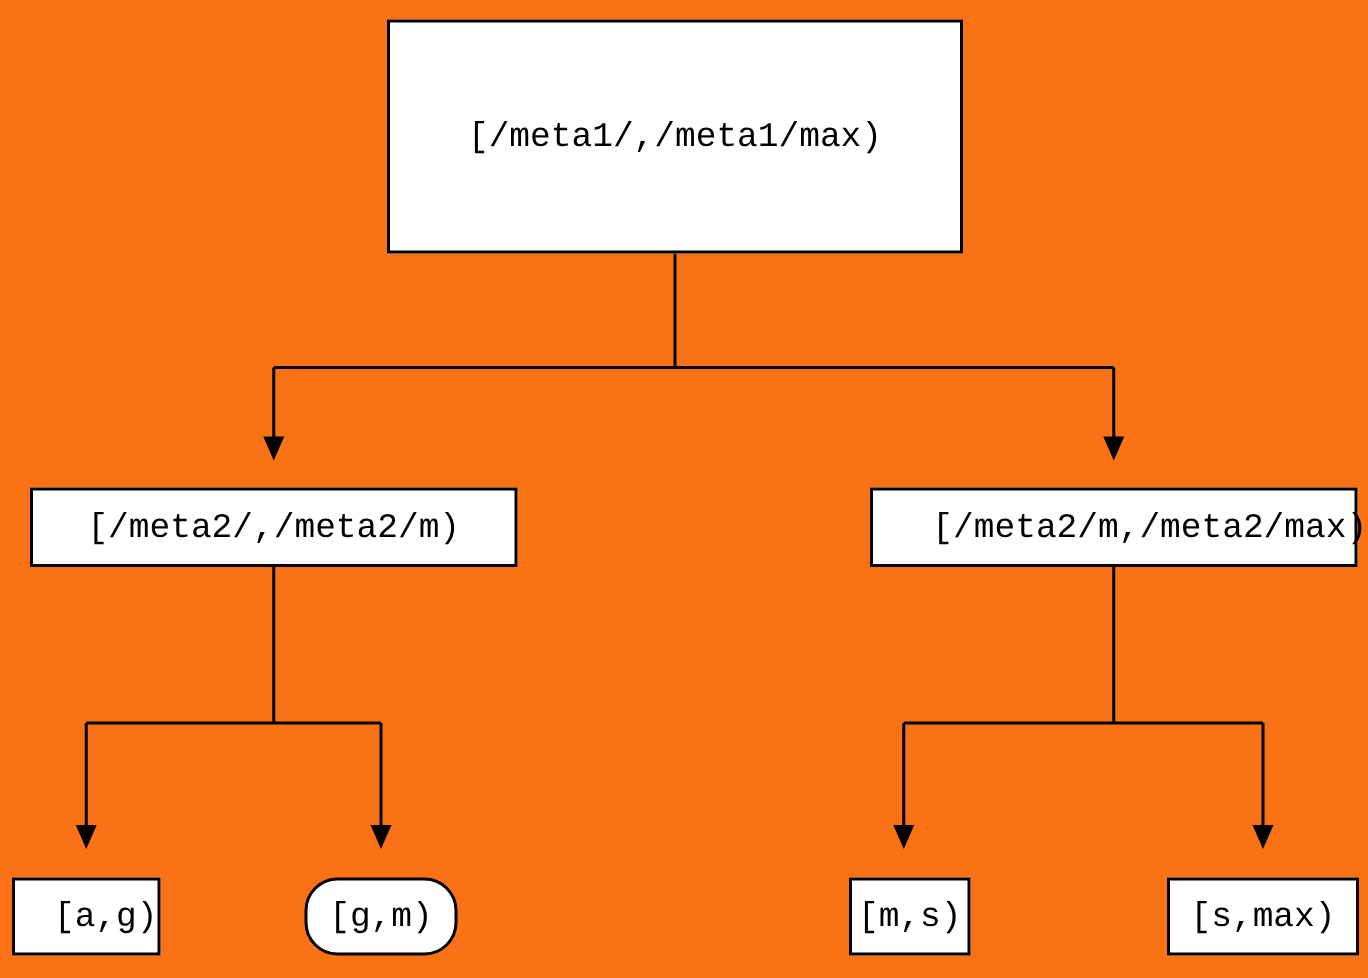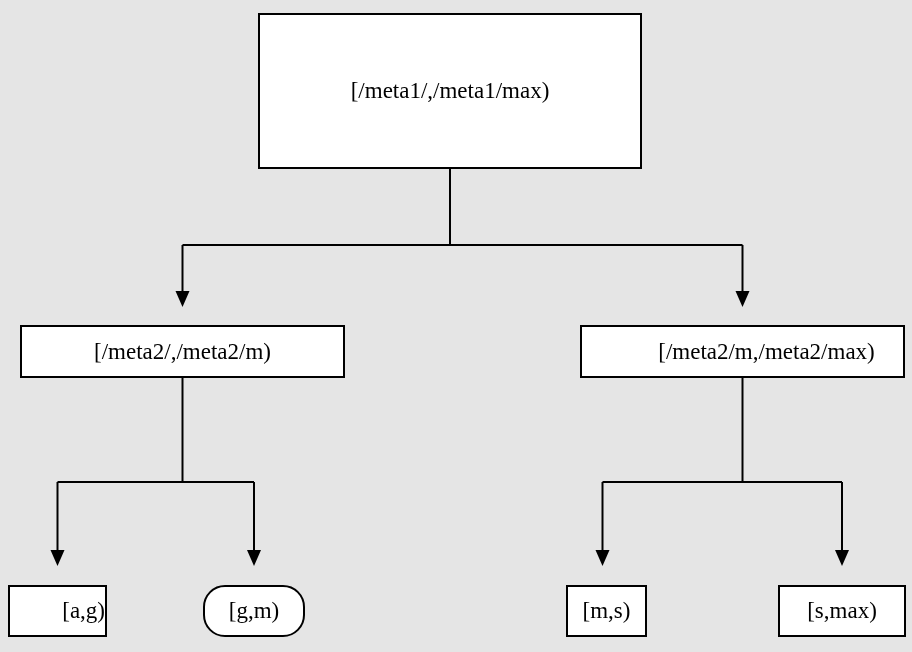--- a/index.html
+++ b/index.html
@@ -4,22 +4,22 @@
 <style>
   html, body {
     margin: 0;
     padding: 0;
     background: #ffffff;
   }
   .canvas {
     position: relative;
     width: 912px;
     height: 652px;
-    background: #e5e5e5;
-    font-family: Liberation Serif, serif;
+    background: #f97316;
+    font-family: Liberation Mono, monospace;
     overflow: hidden;
   }
   .edges-svg {
     position: absolute;
     left: 0;
     top: 0;
     width: 912px;
     height: 652px;
   }
   .node {

